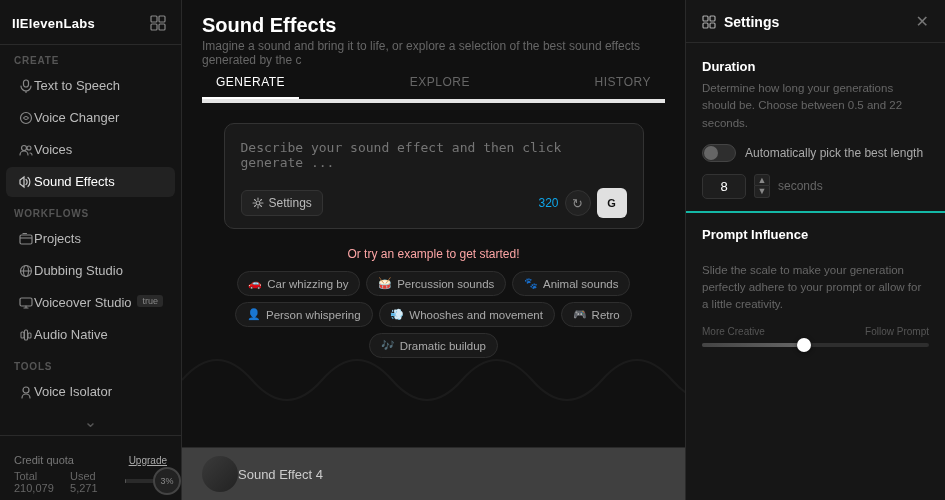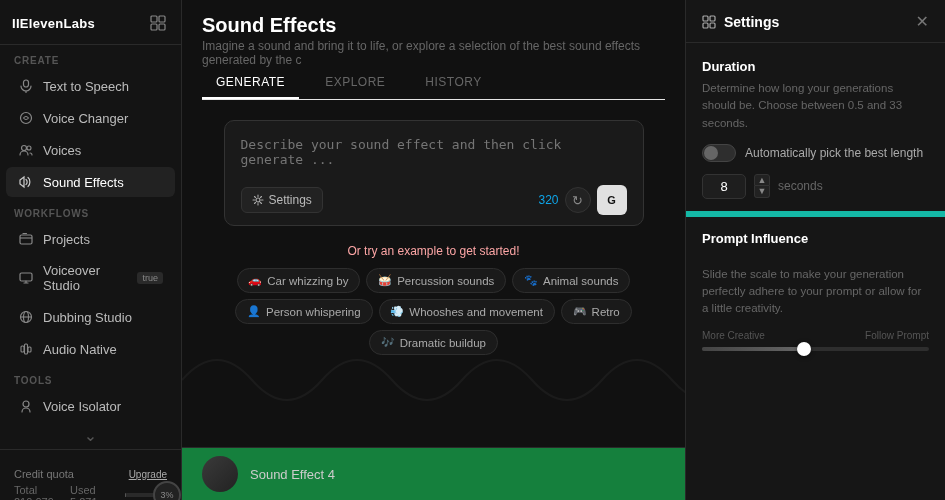--- a/index.html
+++ b/index.html
@@ -48,22 +48,21 @@
       font-size: 10px;
       color: #555;
       font-weight: 600;
       letter-spacing: 0.8px;
       padding: 10px 14px 4px 14px;
       text-transform: uppercase;
     }
 
     .sidebar-item {
       display: flex;
-      align-items: center;
-      gap: 9px;
+      align-items: flex-start;
       padding: 7px 12px;
       border-radius: 6px;
       margin: 1px 6px;
       cursor: pointer;
       font-size: 13px;
       color: #bbb;
       transition: background 0.15s;
     }
     .sidebar-item.active {
       background: #222;
@@ -159,21 +158,22 @@
       color: #fff;
       margin-bottom: 2px;
     }
     .page-subtitle {
       font-size: 12px;
       color: #666;
     }
     .tabs-bar {
       display: flex;
       gap: 12px;
-      border-bottom: 1px solid #e5e5e5;
+      border-bottom: 4px solid #e5e5e5;
+      justify-content: space-between;
     }
     .tab-item {
       padding: 8px 14px;
       font-size: 12px;
       font-weight: 500;
       color: #666;
       cursor: pointer;
       border-bottom: 2px solid transparent;
       text-transform: uppercase;
       letter-spacing: 0.5px;
@@ -298,26 +298,26 @@
       cursor: pointer;
     }
     .chip-icon { font-size: 11px; color: #666; }
 
     
     .bottom-item {
       position: absolute;
       bottom: 0;
       left: 0;
       right: 0;
-      background: #15803d;
+      background: #404040;
       border-top: 1px solid #2a2a2a;
       padding: 8px 20px;
       display: flex;
       align-items: center;
-      gap: 12px;
+      gap: 0;
     }
     .thumb-avatar {
       width: 36px; height: 36px;
       border-radius: 50%;
       background: linear-gradient(135deg, #3a3a3a, #222);
       flex-shrink: 0;
     }
     .bottom-item-title { font-size: 13px; color: #ccc; }
 
     
@@ -347,21 +347,21 @@
     }
     .close-btn {
       background: none; border: none;
       color: #777; cursor: pointer;
       font-size: 16px;
       line-height: 1;
     }
 
     .settings-section {
       padding: 16px 16px 12px 16px;
-      border-bottom: 6px solid #14b8a6;
+      border-bottom: 2px solid #14b8a6;
     }
     .settings-section-title {
       font-size: 13px;
       font-weight: 600;
       color: #fff;
       margin-bottom: 6px;
     }
     .settings-desc {
       font-size: 11.5px;
       color: #666;
@@ -541,37 +541,37 @@
         <path d="M1 6h12" stroke="#888" stroke-width="1.1"></path>
         <path d="M4 1.5h3.5" stroke="#888" stroke-width="1.2" stroke-linecap="round"></path>
       </svg>
     </span>
     <span>Projects</span>
   </div>
 
   <div class="sidebar-item">
     <span class="item-icon">
       <svg width="14" height="14" viewBox="0 0 14 14" fill="none">
-        <rect x="1" y="2" width="12" height="8" rx="1.5" stroke="#888" stroke-width="1.2"></rect>
-        <path d="M5 12h4M7 10v2" stroke="#888" stroke-width="1.2" stroke-linecap="round"></path>
-      </svg>
-    </span>
-    <span>Voiceover Studio</span>
-    <span class="beta-badge">true</span>
-  </div>
-
-  <div class="sidebar-item">
-    <span class="item-icon">
-      <svg width="14" height="14" viewBox="0 0 14 14" fill="none">
         <circle cx="7" cy="7" r="5.5" stroke="#888" stroke-width="1.2"></circle>
         <ellipse cx="7" cy="7" rx="2.5" ry="5.5" stroke="#888" stroke-width="1.1"></ellipse>
         <line x1="1.5" y1="7" x2="12.5" y2="7" stroke="#888" stroke-width="1.1"></line>
       </svg>
     </span>
     <span>Dubbing Studio</span>
+  </div>
+
+  <div class="sidebar-item">
+    <span class="item-icon">
+      <svg width="14" height="14" viewBox="0 0 14 14" fill="none">
+        <rect x="1" y="2" width="12" height="8" rx="1.5" stroke="#888" stroke-width="1.2"></rect>
+        <path d="M5 12h4M7 10v2" stroke="#888" stroke-width="1.2" stroke-linecap="round"></path>
+      </svg>
+    </span>
+    <span>Voiceover Studio</span>
+    <span class="beta-badge">true</span>
   </div>
 
   <div class="sidebar-item">
     <span class="item-icon">
       <svg width="14" height="14" viewBox="0 0 14 14" fill="none">
         <rect x="2" y="4" width="3" height="6" rx="1" stroke="#888" stroke-width="1.1"></rect>
         <rect x="5.5" y="2" width="3" height="10" rx="1" stroke="#888" stroke-width="1.1"></rect>
         <rect x="9" y="5" width="3" height="5" rx="1" stroke="#888" stroke-width="1.1"></rect>
       </svg>
     </span>
@@ -713,21 +713,21 @@
         <rect x="1" y="8" width="5" height="5" rx="1" stroke="#aaa" stroke-width="1.2"></rect>
         <rect x="8" y="8" width="5" height="5" rx="1" stroke="#aaa" stroke-width="1.2"></rect>
       </svg>
       <span>Settings</span>
     </div>
     <button class="close-btn">✕</button>
   </div>
 
   <div class="settings-section">
     <div class="settings-section-title">Duration</div>
-    <div class="settings-desc">Determine how long your generations should be. Choose between 0.5 and 33 seconds.</div>
+    <div class="settings-desc">Determine how long your generations should be. Choose between 0.5 and 22 seconds.</div>
 
     <div class="toggle-row">
       <div class="toggle-switch">
         <div class="toggle-knob"></div>
       </div>
       <span class="toggle-label">Automatically pick the best length</span>
     </div>
 
     <div class="duration-input-row">
       <input type="text" class="duration-number" value="8" style="">

